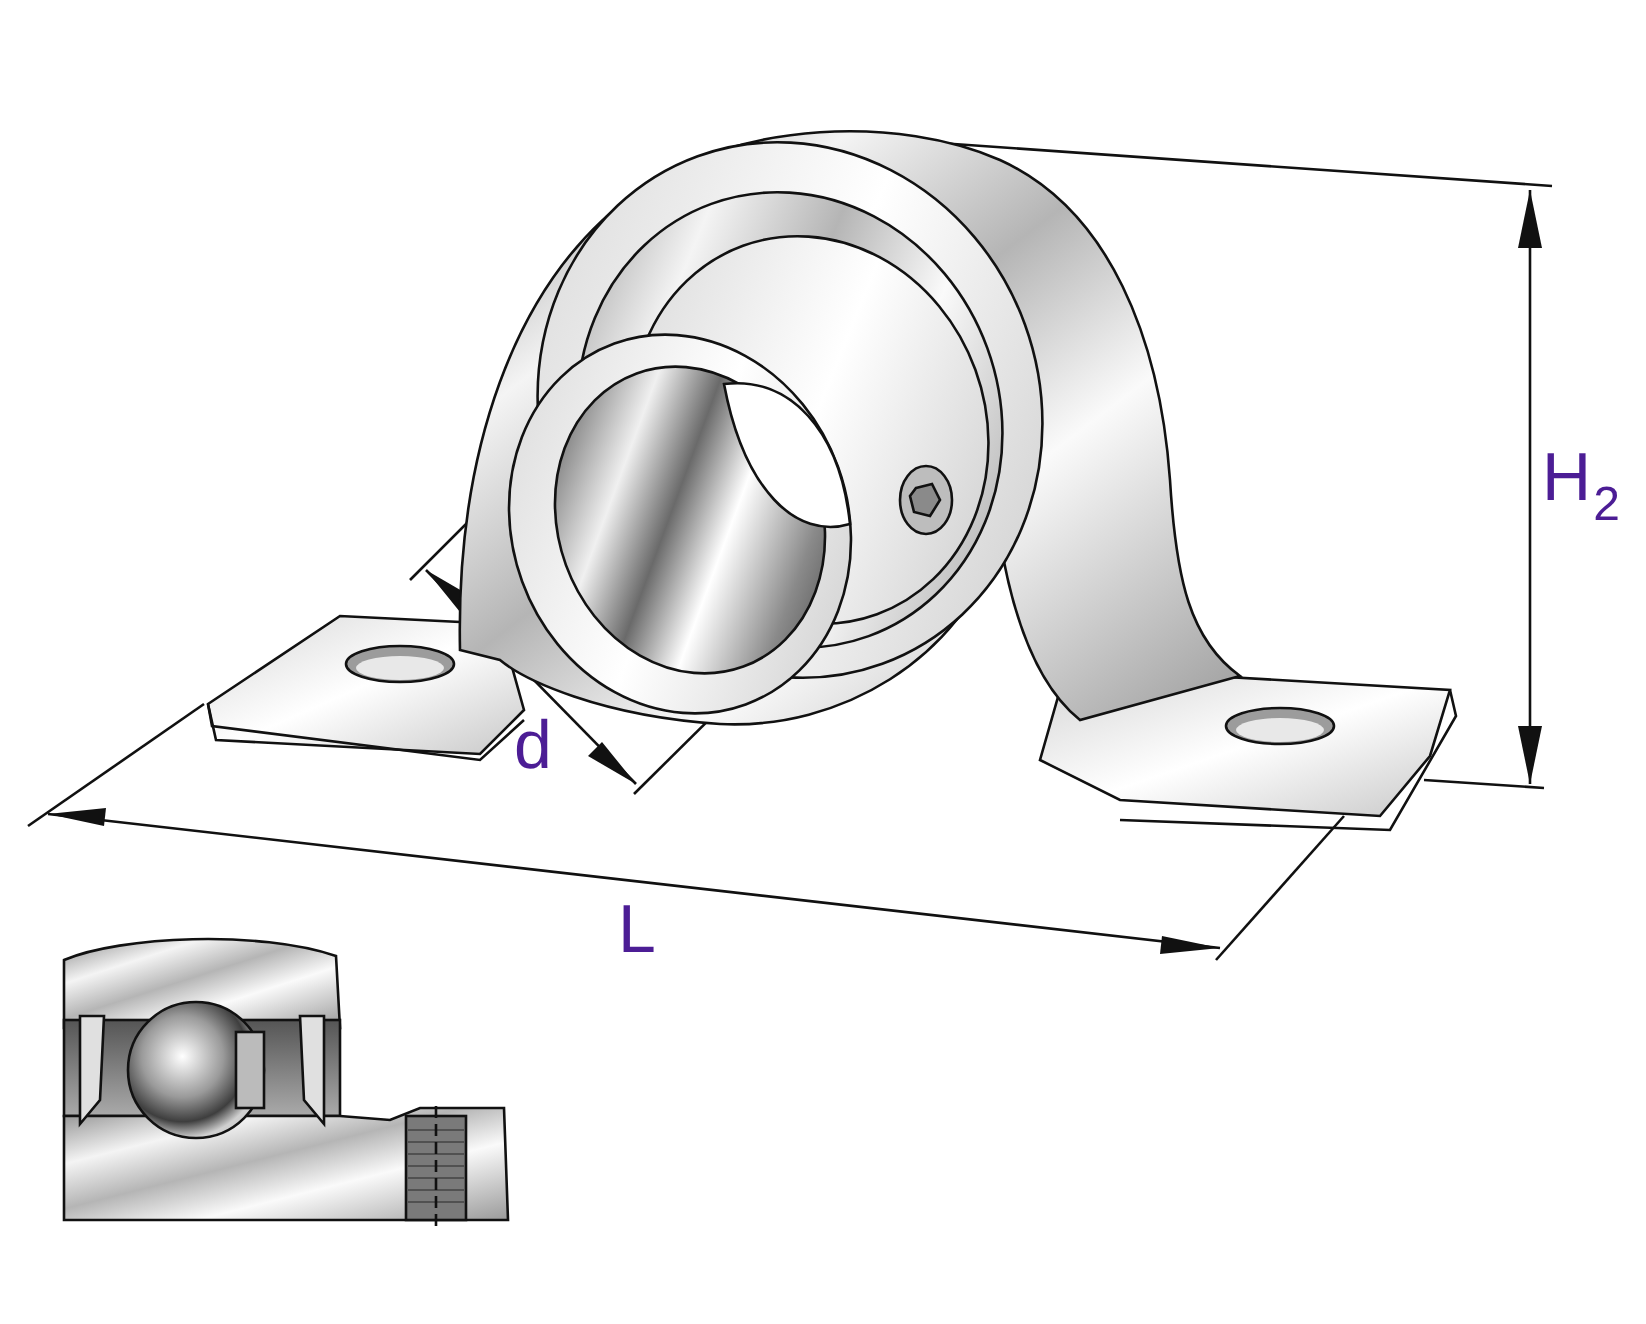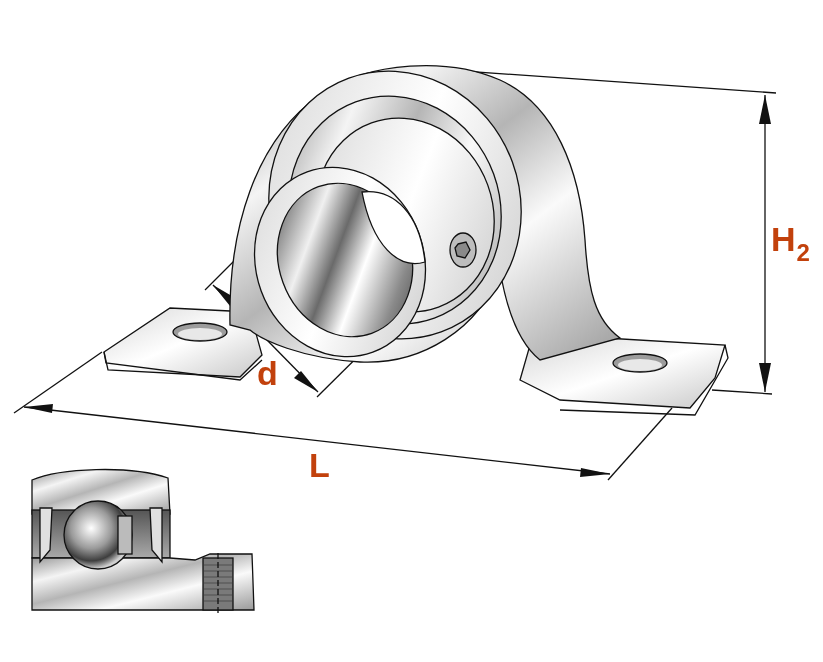--- a/index.html
+++ b/index.html
@@ -1,20 +1,20 @@
 <!DOCTYPE html>
 <html><head>
 <meta charset="utf-8">
 <style>
   html, body { margin:0; padding:0; background:#ffffff; }
   body { width:823px; height:662px; position:relative; overflow:hidden;
          font-family:"Liberation Sans", sans-serif; }
   #canvas { position:absolute; left:0; top:0; width:823px; height:662px; }
-  .dim-label { position:absolute; color:#c2410c; font-family:"Liberation Sans", sans-serif;
-               font-weight:bold; line-height:1; }
+  .dim-label { position:absolute; color:#4c1d95; font-family:"Liberation Sans", sans-serif;
+               font-weight:normal; line-height:1; }
   #lbl-h { left:771px; top:222px; font-size:34px; }
   #lbl-h sub { font-size:24px; vertical-align:-10px; margin-left:1px; }
   #lbl-d { left:257px; top:356px; font-size:34px; }
   #lbl-l { left:309px; top:448px; font-size:34px; }
 </style>
 </head>
 <body>
 
 <svg id="canvas" viewBox="0 0 823 662" xmlns="http://www.w3.org/2000/svg">
   <defs>

